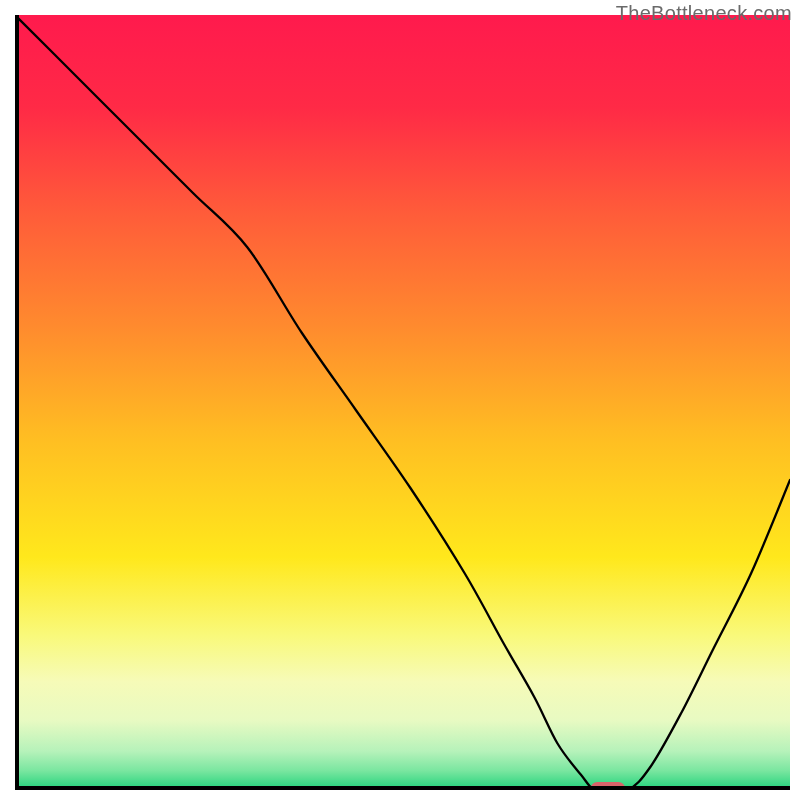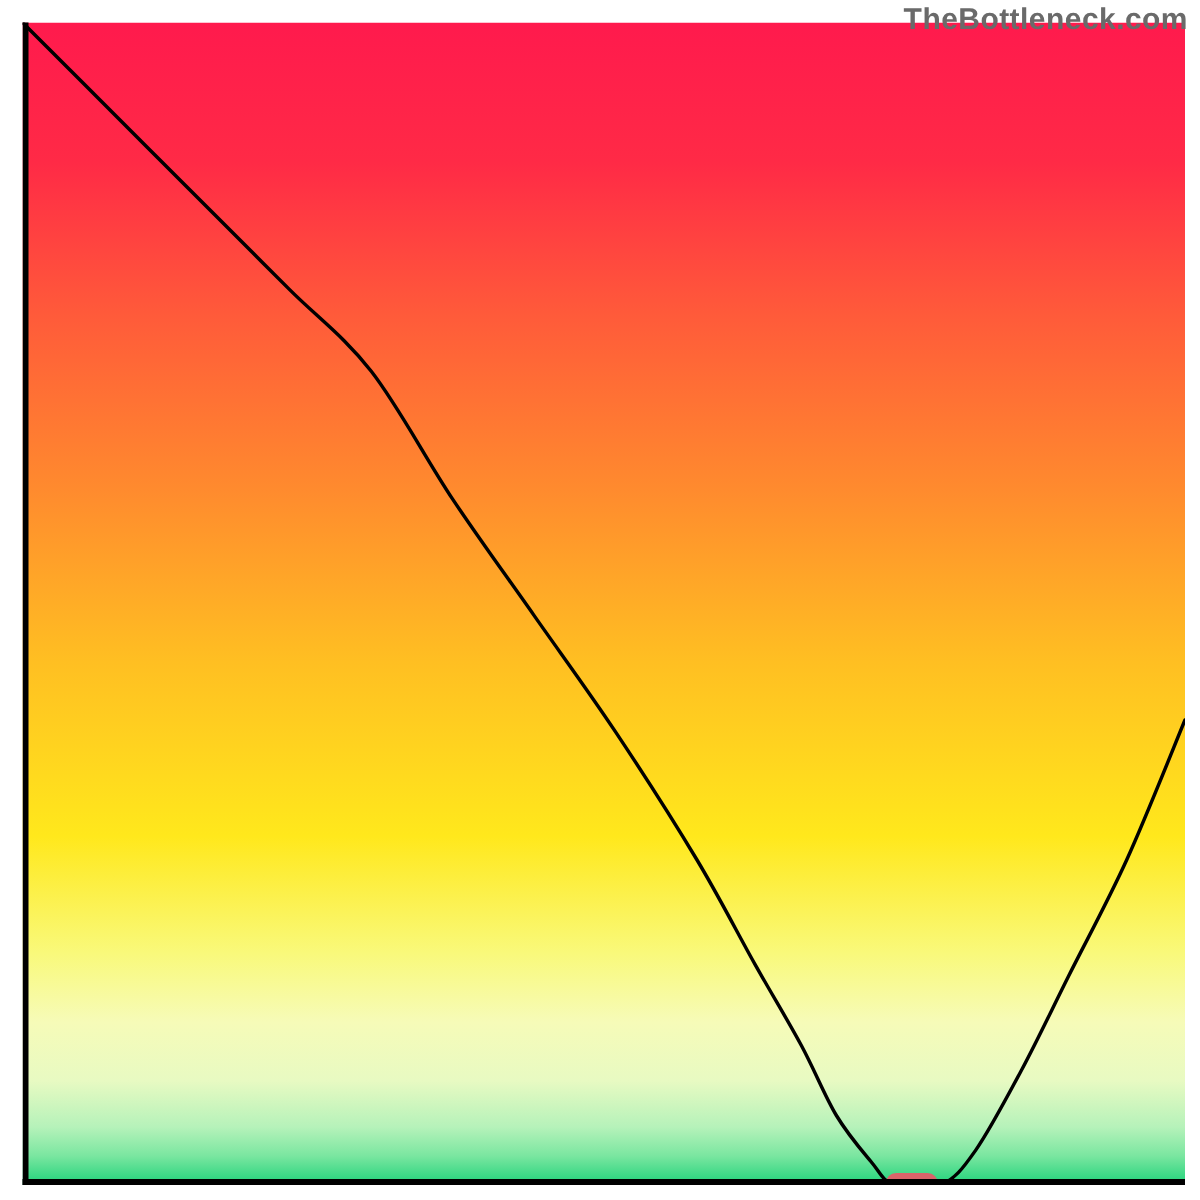--- a/index.html
+++ b/index.html
@@ -10,21 +10,21 @@
     background: #ffffff;
     position: relative;
     font-family: Arial, sans-serif;
   }
   .watermark {
     position: absolute;
     top: 2px;
     right: 8px;
     color: #6a6a6a;
     font-size: 20px;
-    font-weight: 700;
+    font-weight: 400;
     letter-spacing: 0.3px;
     z-index: 10;
   }
   .plot-area {
     position: absolute;
     left: 15px;
     top: 15px;
     width: 775px;
     height: 775px;
   }

